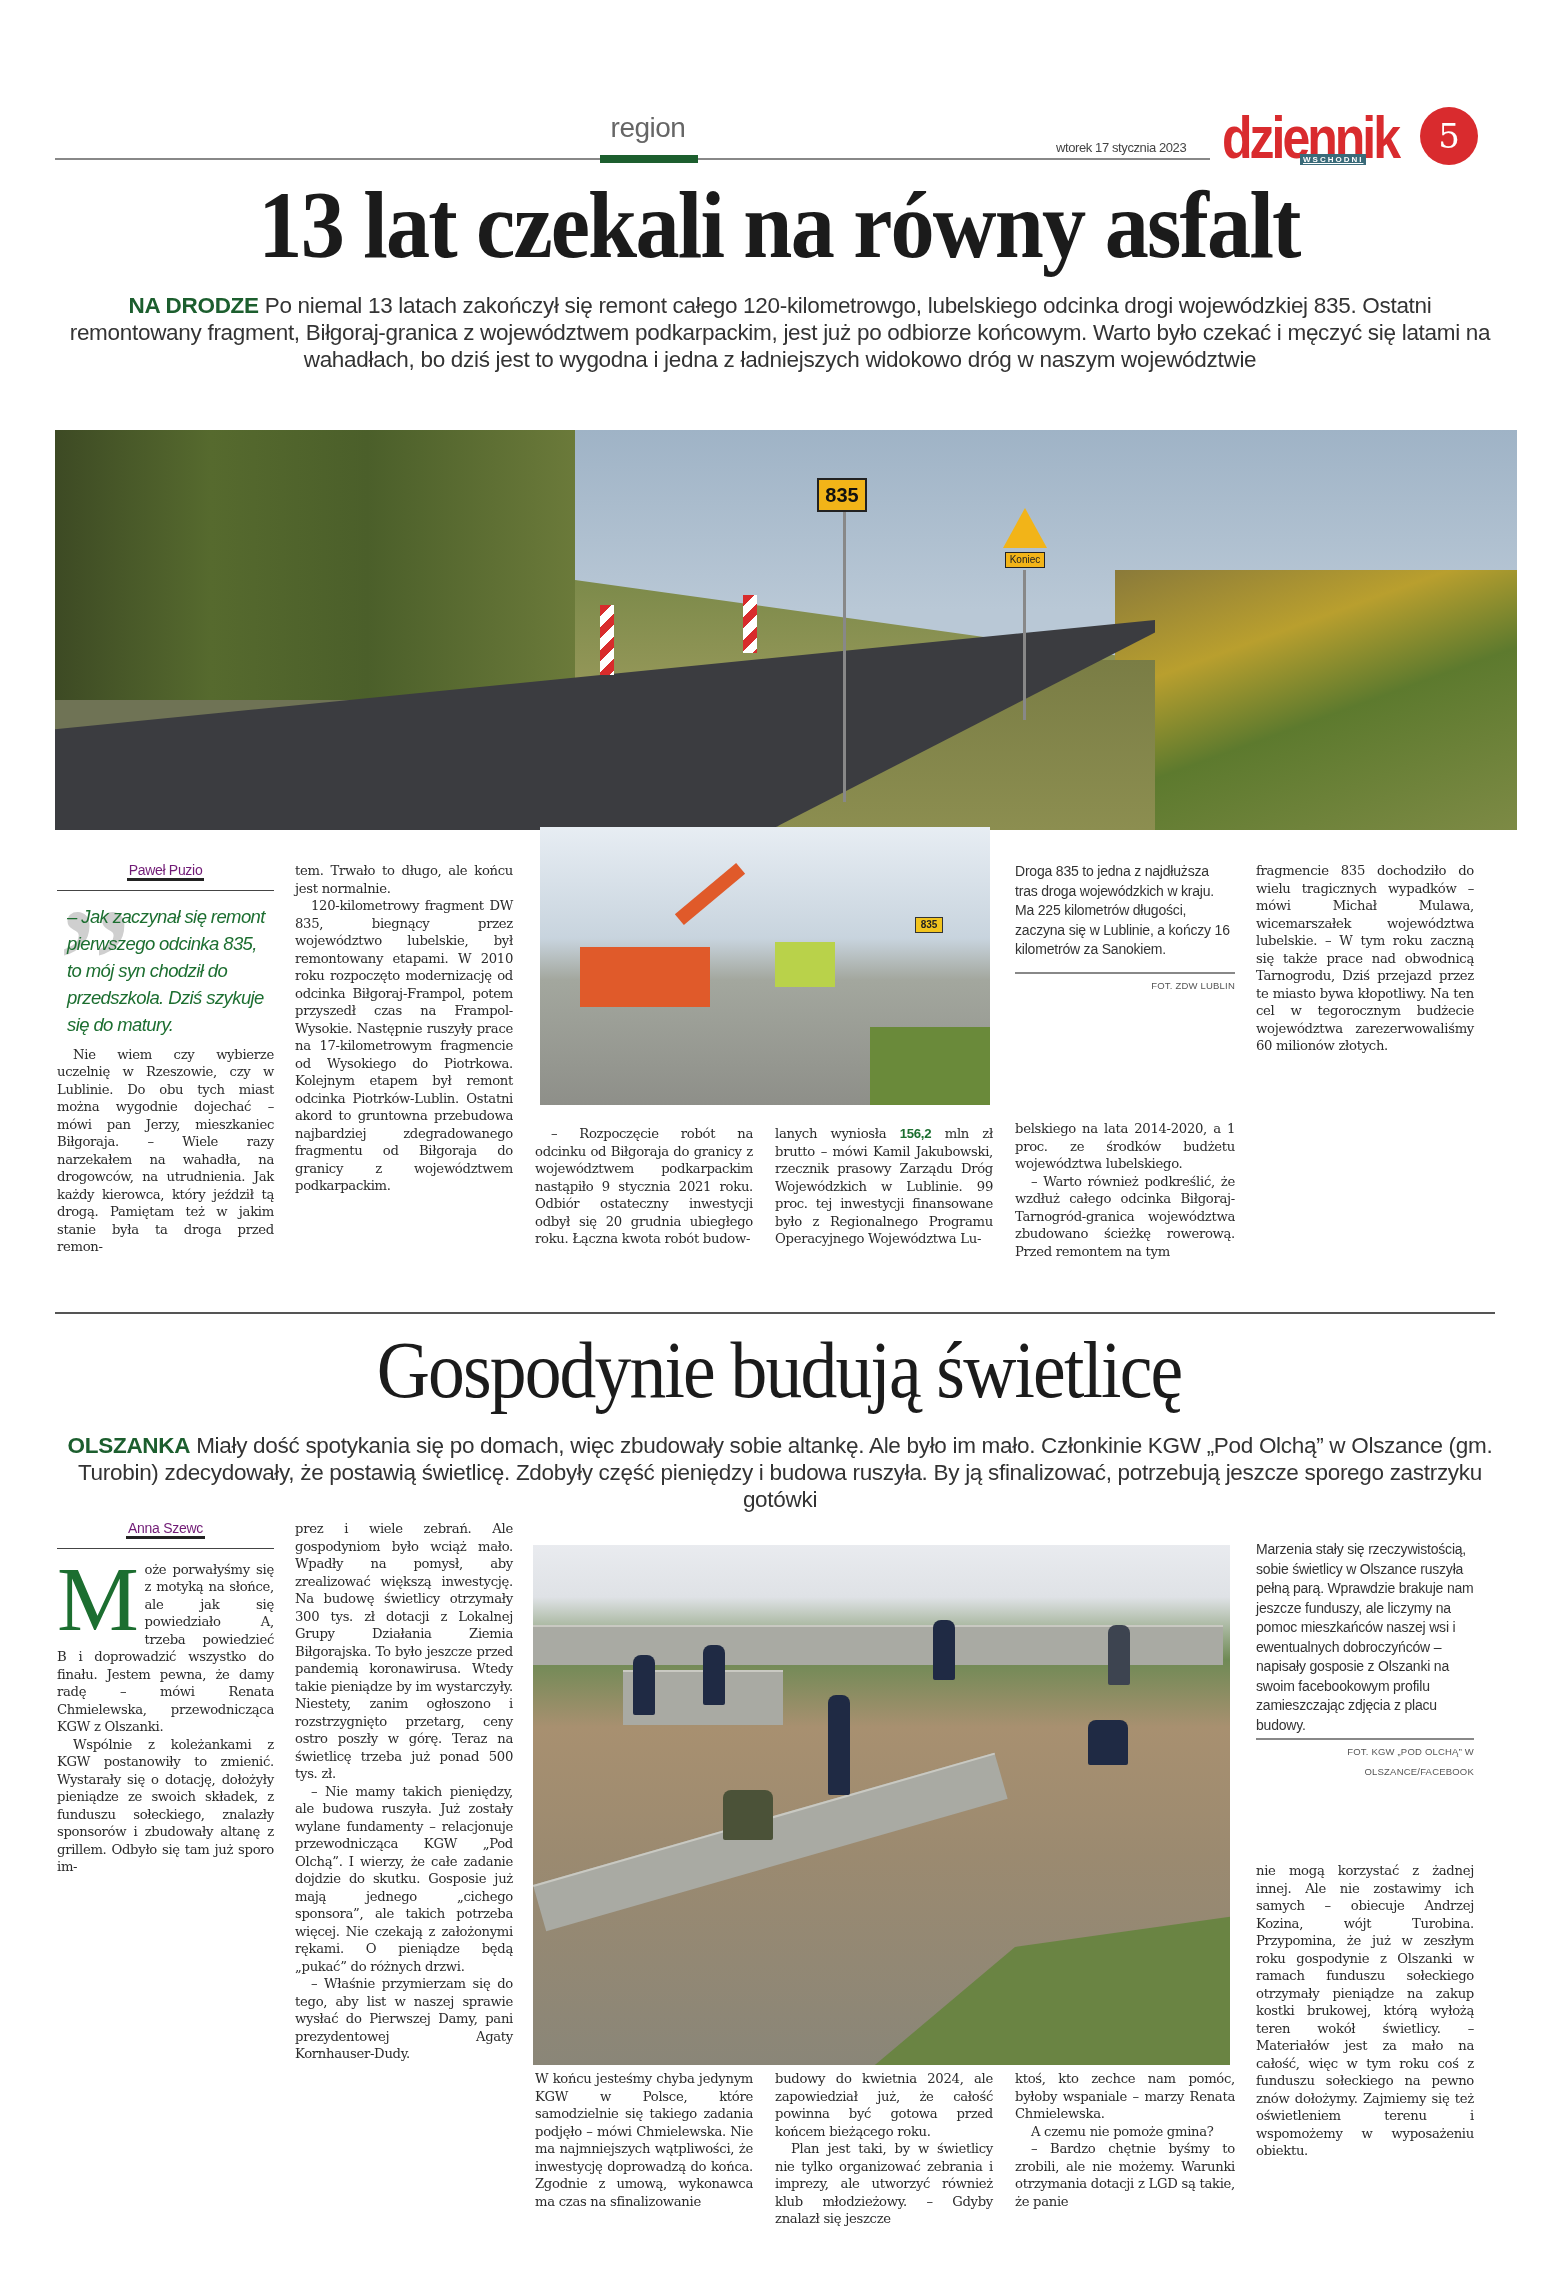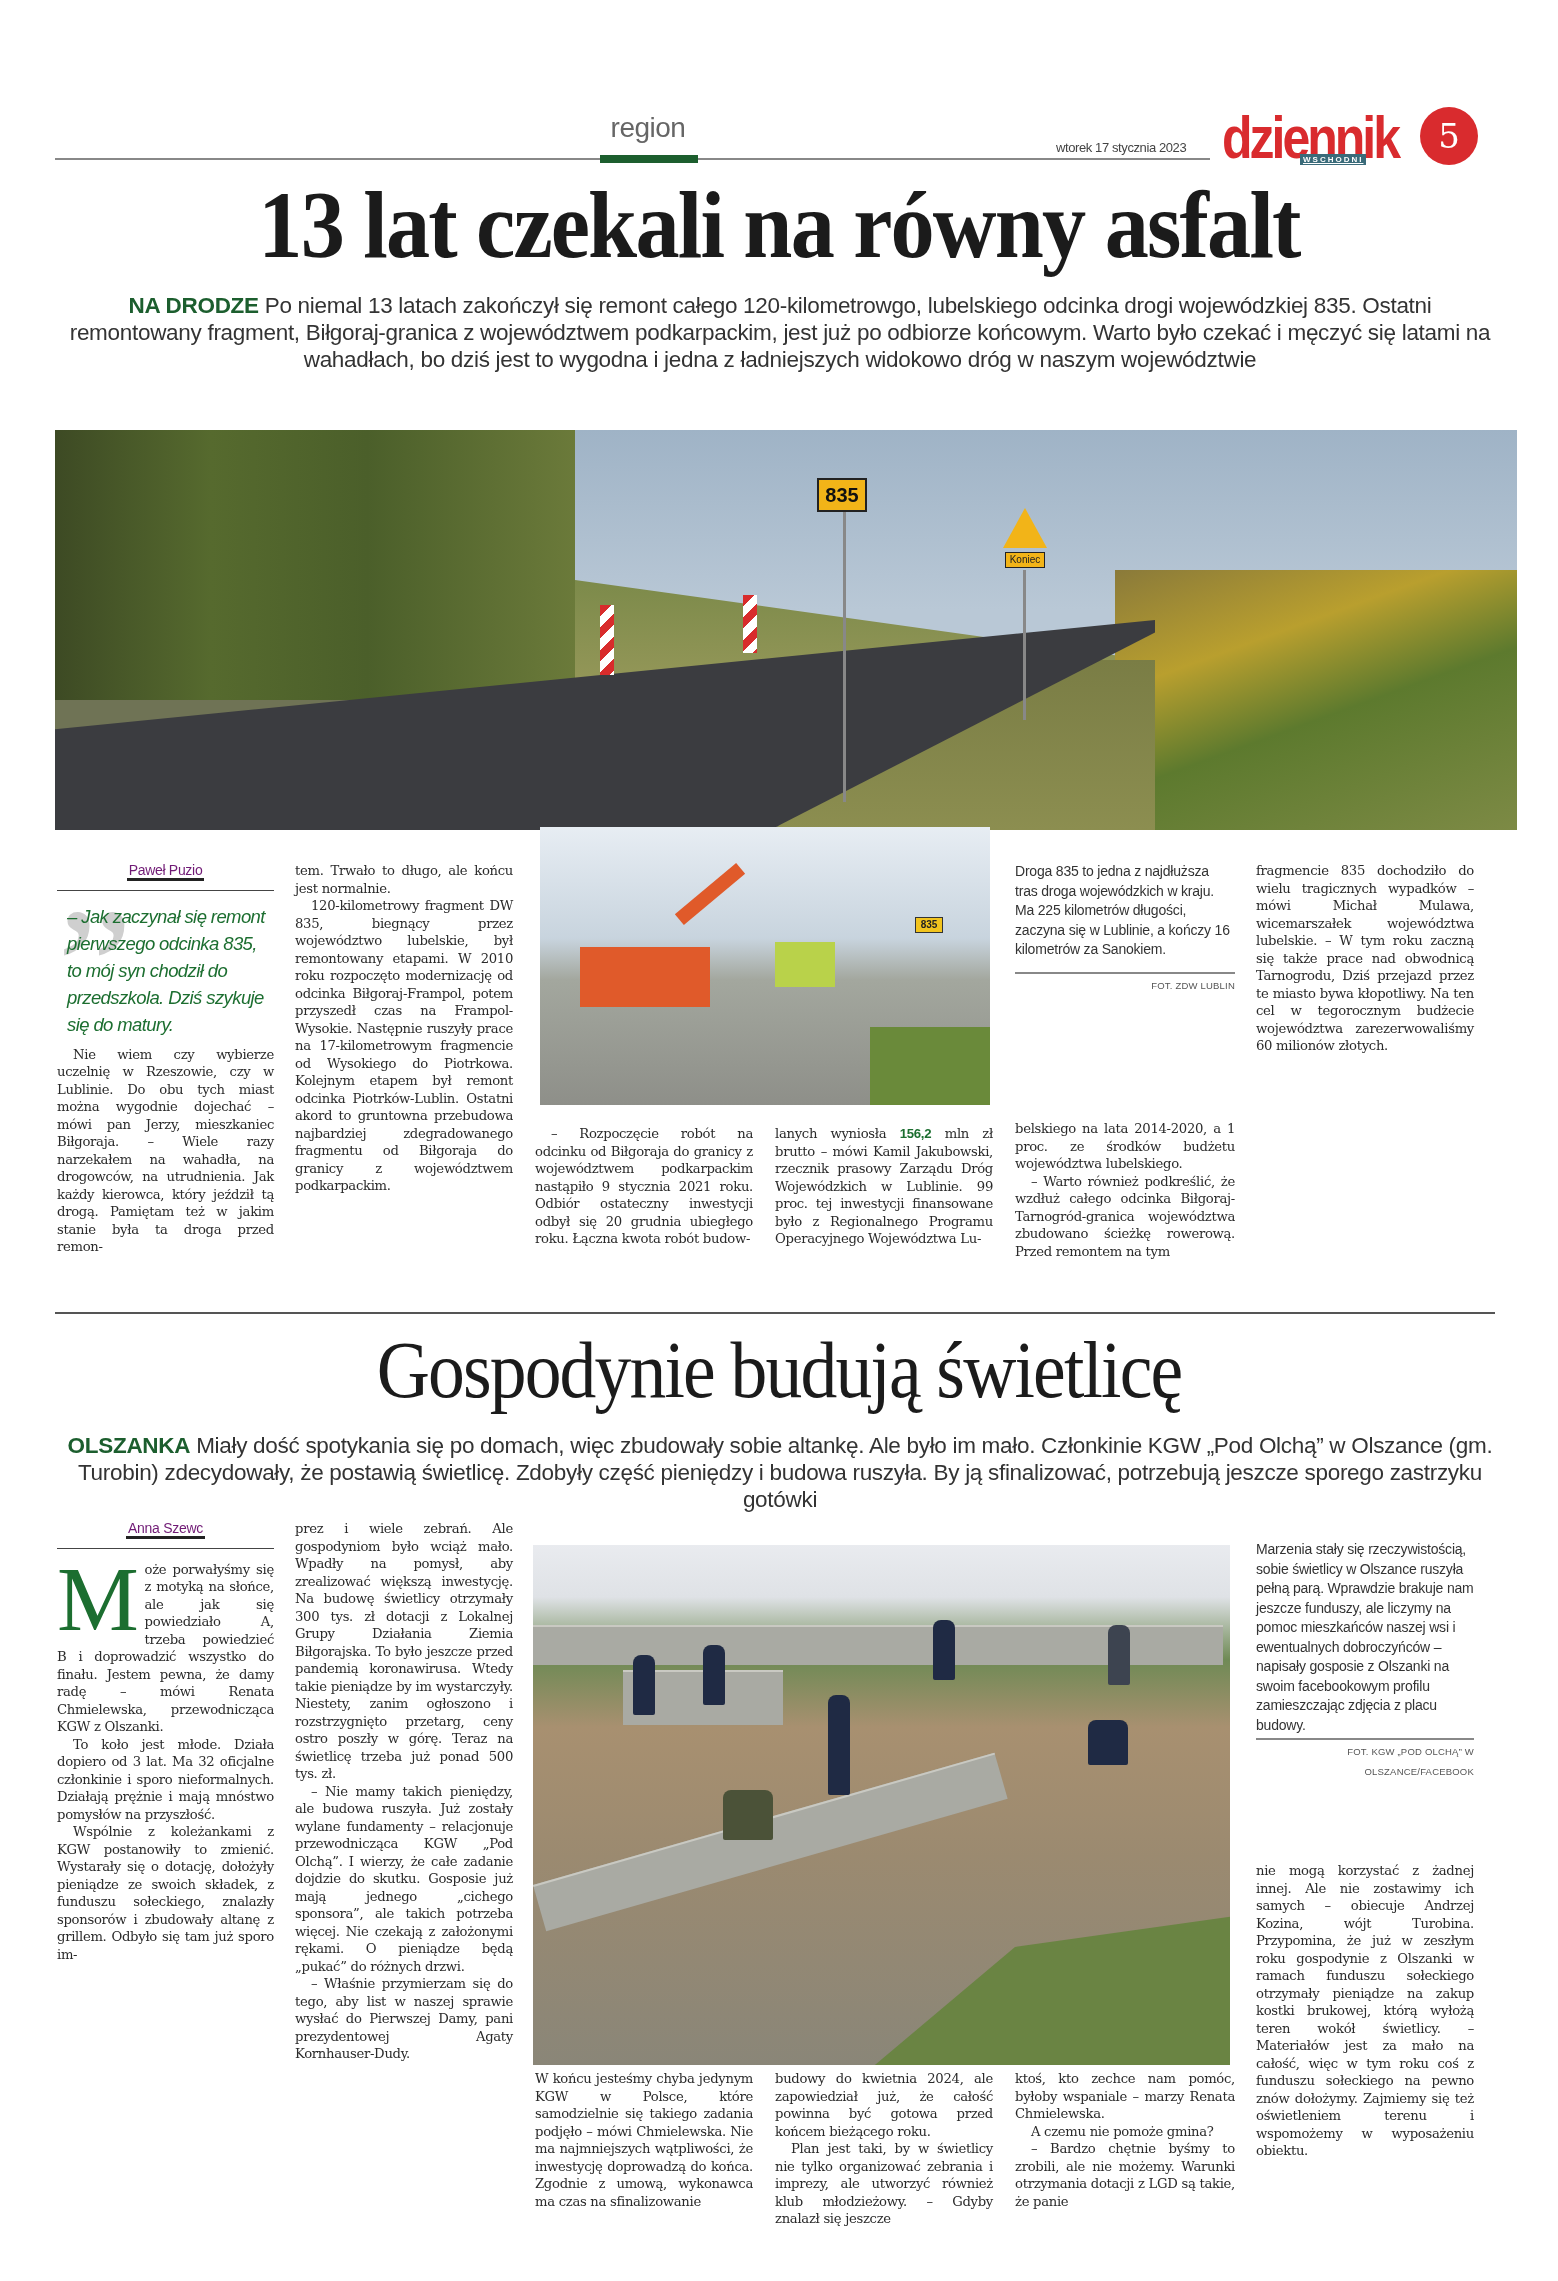--- a/index.html
+++ b/index.html
@@ -190,21 +190,20 @@
   <div class="person" style="left:295px;top:150px;height:100px;"></div>
   <div class="person" style="left:190px;top:245px;width:50px;height:50px;background:#4b5238;"></div>
   <div class="person" style="left:400px;top:75px;"></div>
   <div class="person" style="left:555px;top:175px;width:40px;height:45px;"></div>
   <div class="person" style="left:575px;top:80px;background:#3d4450;"></div>
 </div>
 
 <div class="col" style="left:57px; top:1520px; width:217px;">
   <div class="byline"><span>Anna Szewc</span></div>
   <p class="noindent"><span class="dropcap">M</span><span>oże porwałyśmy się z motyką na słońce, ale jak się powiedziało A, trzeba powiedzieć B i doprowadzić wszystko do finału. Jestem pewna, że damy radę – mówi Renata Chmielewska, przewodnicząca KGW z Olszanki.</span></p>
-  <p>To koło jest młode. Działa dopiero od 3 lat. Ma 32 oficjalne członkinie i sporo nieformalnych. Działają prężnie i mają mnóstwo pomysłów na przyszłość.</p>
   <p>Wspólnie z koleżankami z KGW postanowiły to zmienić. Wystarały się o dotację, dołożyły pieniądze ze swoich składek, z funduszu sołeckiego, znalazły sponsorów i zbudowały altanę z grillem. Odbyło się tam już sporo im-</p>
 </div>
 
 <div class="col" style="left:295px; top:1520px; width:218px;">
   <p class="noindent">prez i wiele zebrań. Ale gospodyniom było wciąż mało. Wpadły na pomysł, aby zrealizować większą inwestycję. Na budowę świetlicy otrzymały 300 tys. zł dotacji z Lokalnej Grupy Działania Ziemia Biłgorajska. To było jeszcze przed pandemią koronawirusa. Wtedy takie pieniądze by im wystarczyły. Niestety, zanim ogłoszono i rozstrzygnięto przetarg, ceny ostro poszły w górę. Teraz na świetlicę trzeba już ponad 500 tys. zł.</p>
   <p>– Nie mamy takich pieniędzy, ale budowa ruszyła. Już zostały wylane fundamenty – relacjonuje przewodnicząca KGW „Pod Olchą”. I wierzy, że całe zadanie dojdzie do skutku. Gosposie już mają jednego „cichego sponsora”, ale takich potrzeba więcej. Nie czekają z założonymi rękami. O pieniądze będą „pukać” do różnych drzwi.</p>
   <p>– Właśnie przymierzam się do tego, aby list w naszej sprawie wysłać do Pierwszej Damy, pani prezydentowej Agaty Kornhauser-Dudy.</p>
 </div>
 
 <div class="col" style="left:535px; top:2070px; width:218px;">

